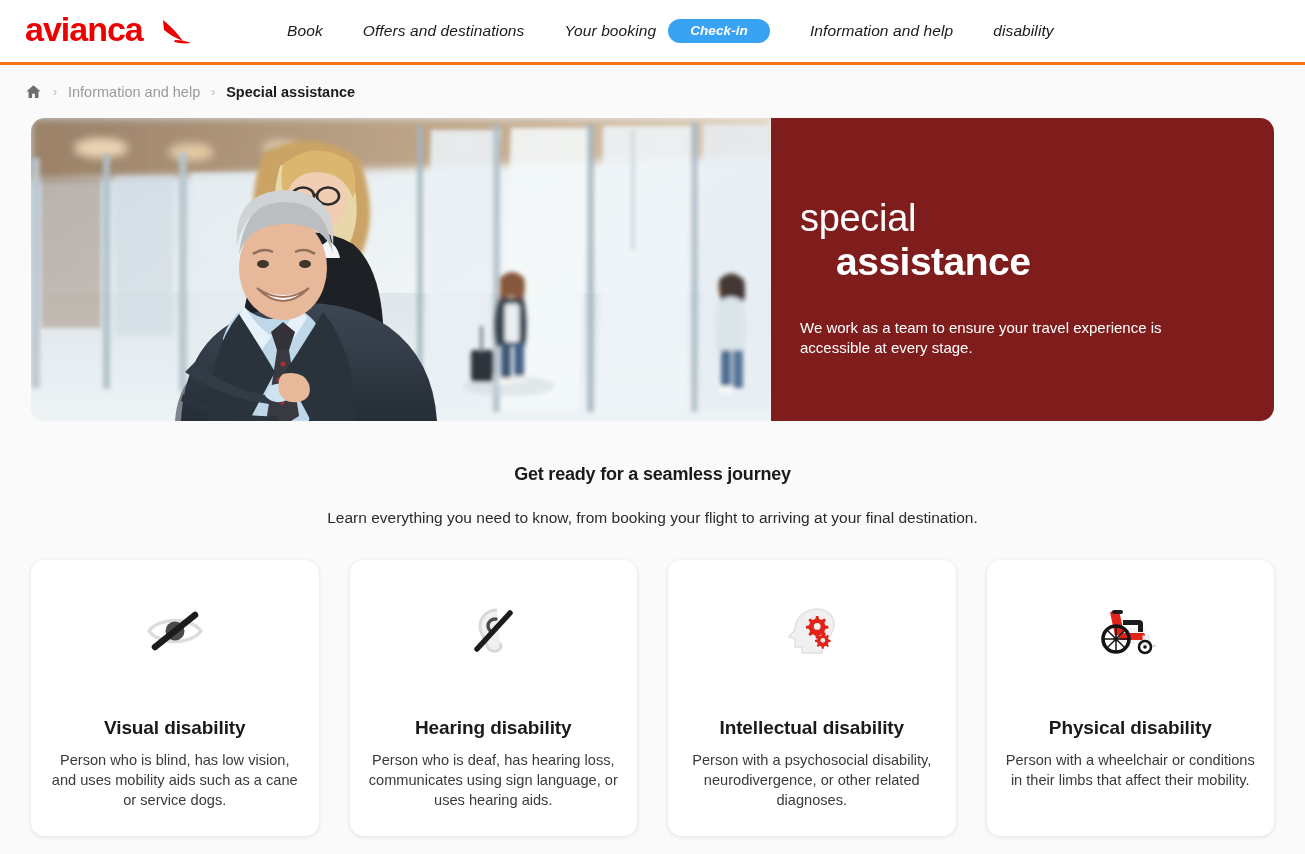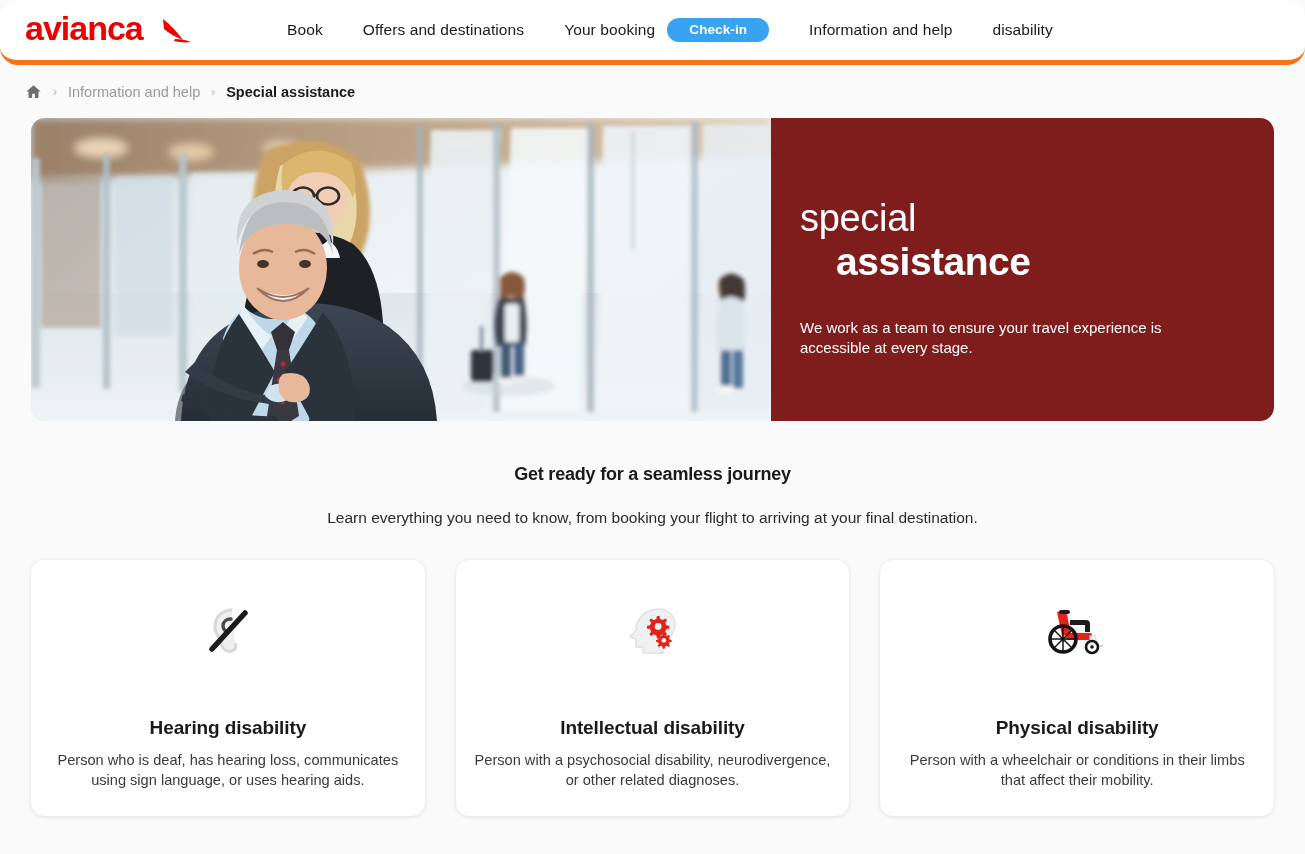--- a/index.html
+++ b/index.html
@@ -12,39 +12,39 @@
     -webkit-font-smoothing: antialiased;
   }
 
   
   .header {
     height: 65px;
     background: #ffffff;
     display: flex;
     align-items: center;
     padding: 0 0 0 25px;
-    border-bottom: 5px solid #f97316;
+    border-bottom: 3px solid #f97316;
     position: relative;
-    border-radius: 18px;
   }
   .logo {
     display: flex;
     align-items: center;
     width: 200px;
     height: 46px;
     flex: 0 0 auto;
     cursor: pointer;
   }
   .logo svg { display: block; }
 
   .nav {
     display: flex;
     align-items: flex-start;
     gap: 0;
     margin-left: 62px;
+    font-style: italic;
   }
   .nav-item {
     font-size: 15.5px;
     color: #1a1a1a;
     letter-spacing: .1px;
     padding: 6px 0;
     margin-right: 40px;
     white-space: nowrap;
     cursor: pointer;
   }
@@ -392,20 +392,31 @@
   </div>
 </div>
 
 <div class="section">
   <div class="section-title">Get ready for a seamless journey</div>
   <div class="section-sub">Learn everything you need to know, from booking your flight to arriving at your final destination.</div>
 </div>
 
 <div class="cards">
 
+  <div class="card">
+    <div class="card-icon">
+      <svg width="60" height="46" viewBox="0 0 60 46">
+        <path d="M4 23 C14 9 46 9 56 23 C46 37 14 37 4 23 Z" fill="none" stroke="#dcdcdc" stroke-width="3.4"></path>
+        <circle cx="30" cy="23" r="9.5" fill="#4a4a4a"></circle>
+        <line x1="10" y1="39" x2="50" y2="7" stroke="#1c1c1c" stroke-width="6.5" stroke-linecap="round"></line>
+      </svg>
+    </div>
+    <div class="card-title">Visual disability</div>
+    <div class="card-text">Person who is blind, has low vision, and uses mobility aids such as a cane or service dogs.</div>
+  </div>
 
   <div class="card">
     <div class="card-icon">
       <svg width="52" height="52" viewBox="0 0 52 52">
         <path d="M30 5 C19 5 13 13 13 22 C13 29 18 32 19 38 C20 44 24 47 29 46 C34 45 35 41 33 38" fill="#f0f0f0" stroke="#d8d8d8" stroke-width="3"></path>
         <path d="M29 14 C24 14 21 17 21 21 C21 25 24 26 25 28" fill="none" stroke="#4a4a4a" stroke-width="3.4" stroke-linecap="round"></path>
         <line x1="10" y1="44" x2="43" y2="8" stroke="#1c1c1c" stroke-width="5.5" stroke-linecap="round"></line>
       </svg>
     </div>
     <div class="card-title">Hearing disability</div>

